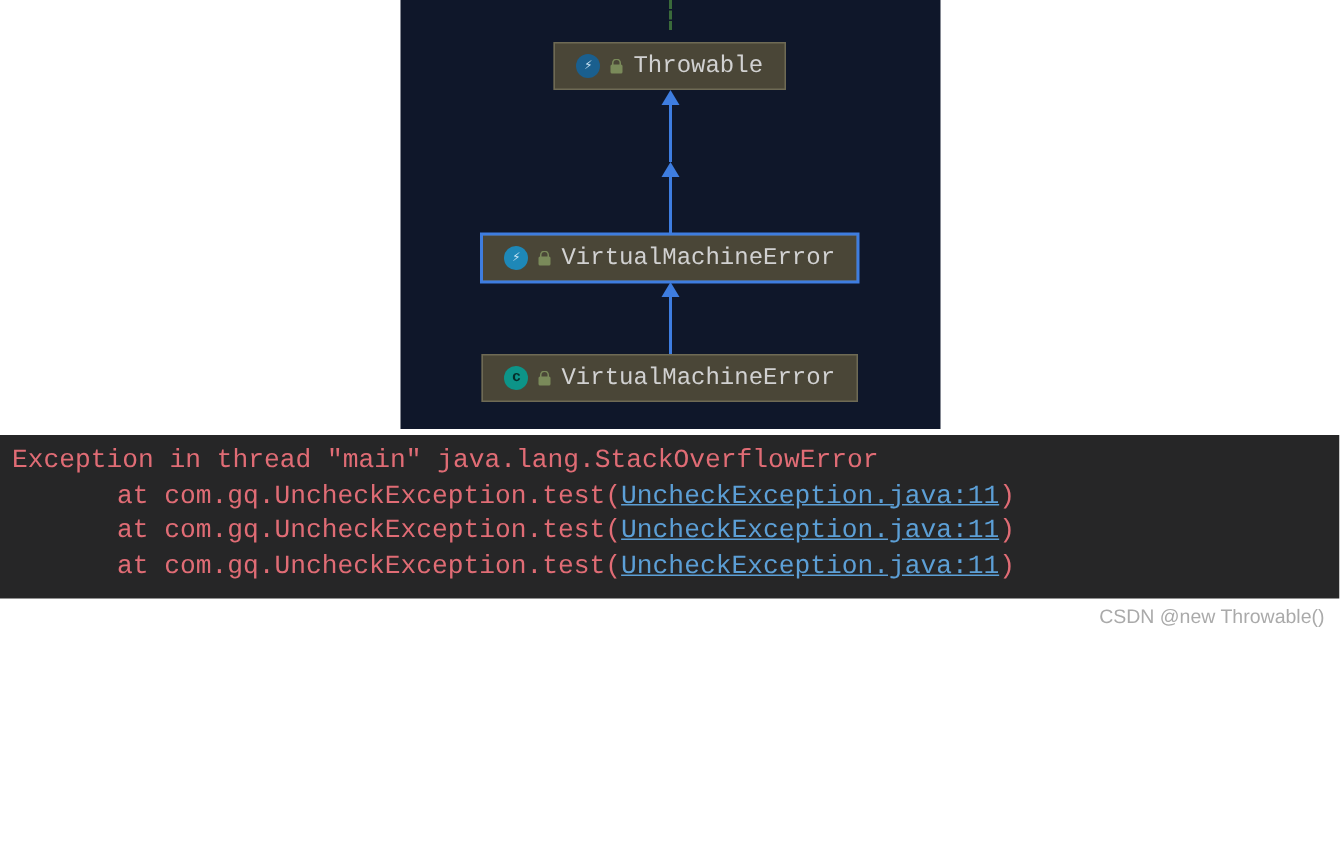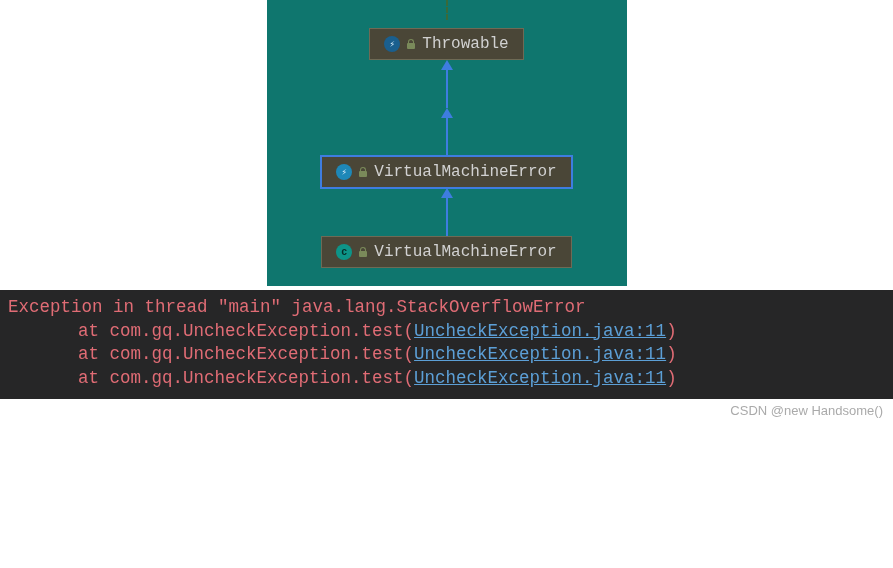--- a/index.html
+++ b/index.html
@@ -3,21 +3,21 @@
 <meta charset="utf-8">
 <style>
   body {
     margin: 0;
     padding: 0;
     background: #fff;
     font-family: "Consolas", "Courier New", monospace;
     width: 893px;
   }
   .diagram-container {
-    background: #0f766e;
+    background: #0f172a;
     width: 360px;
     margin: 0 auto;
     padding: 10px 0 18px;
     position: relative;
   }
   .dashed-top {
     position: absolute;
     top: 0;
     left: 50%;
     width: 0;
@@ -184,13 +184,13 @@
     <span>at com.gq.UncheckException.test</span><span class="paren">(</span><span class="link">UncheckException.java:11</span><span class="paren">)</span>
   </div>
   <div class="stack-line">
     <span>at com.gq.UncheckException.test</span><span class="paren">(</span><span class="link">UncheckException.java:11</span><span class="paren">)</span>
   </div>
   <div class="stack-line">
     <span>at com.gq.UncheckException.test</span><span class="paren">(</span><span class="link">UncheckException.java:11</span><span class="paren">)</span>
   </div>
 </div>
 
-<div class="watermark">CSDN @new Handsome()</div>
+<div class="watermark">CSDN @new Throwable()</div>
 
 </body></html>

